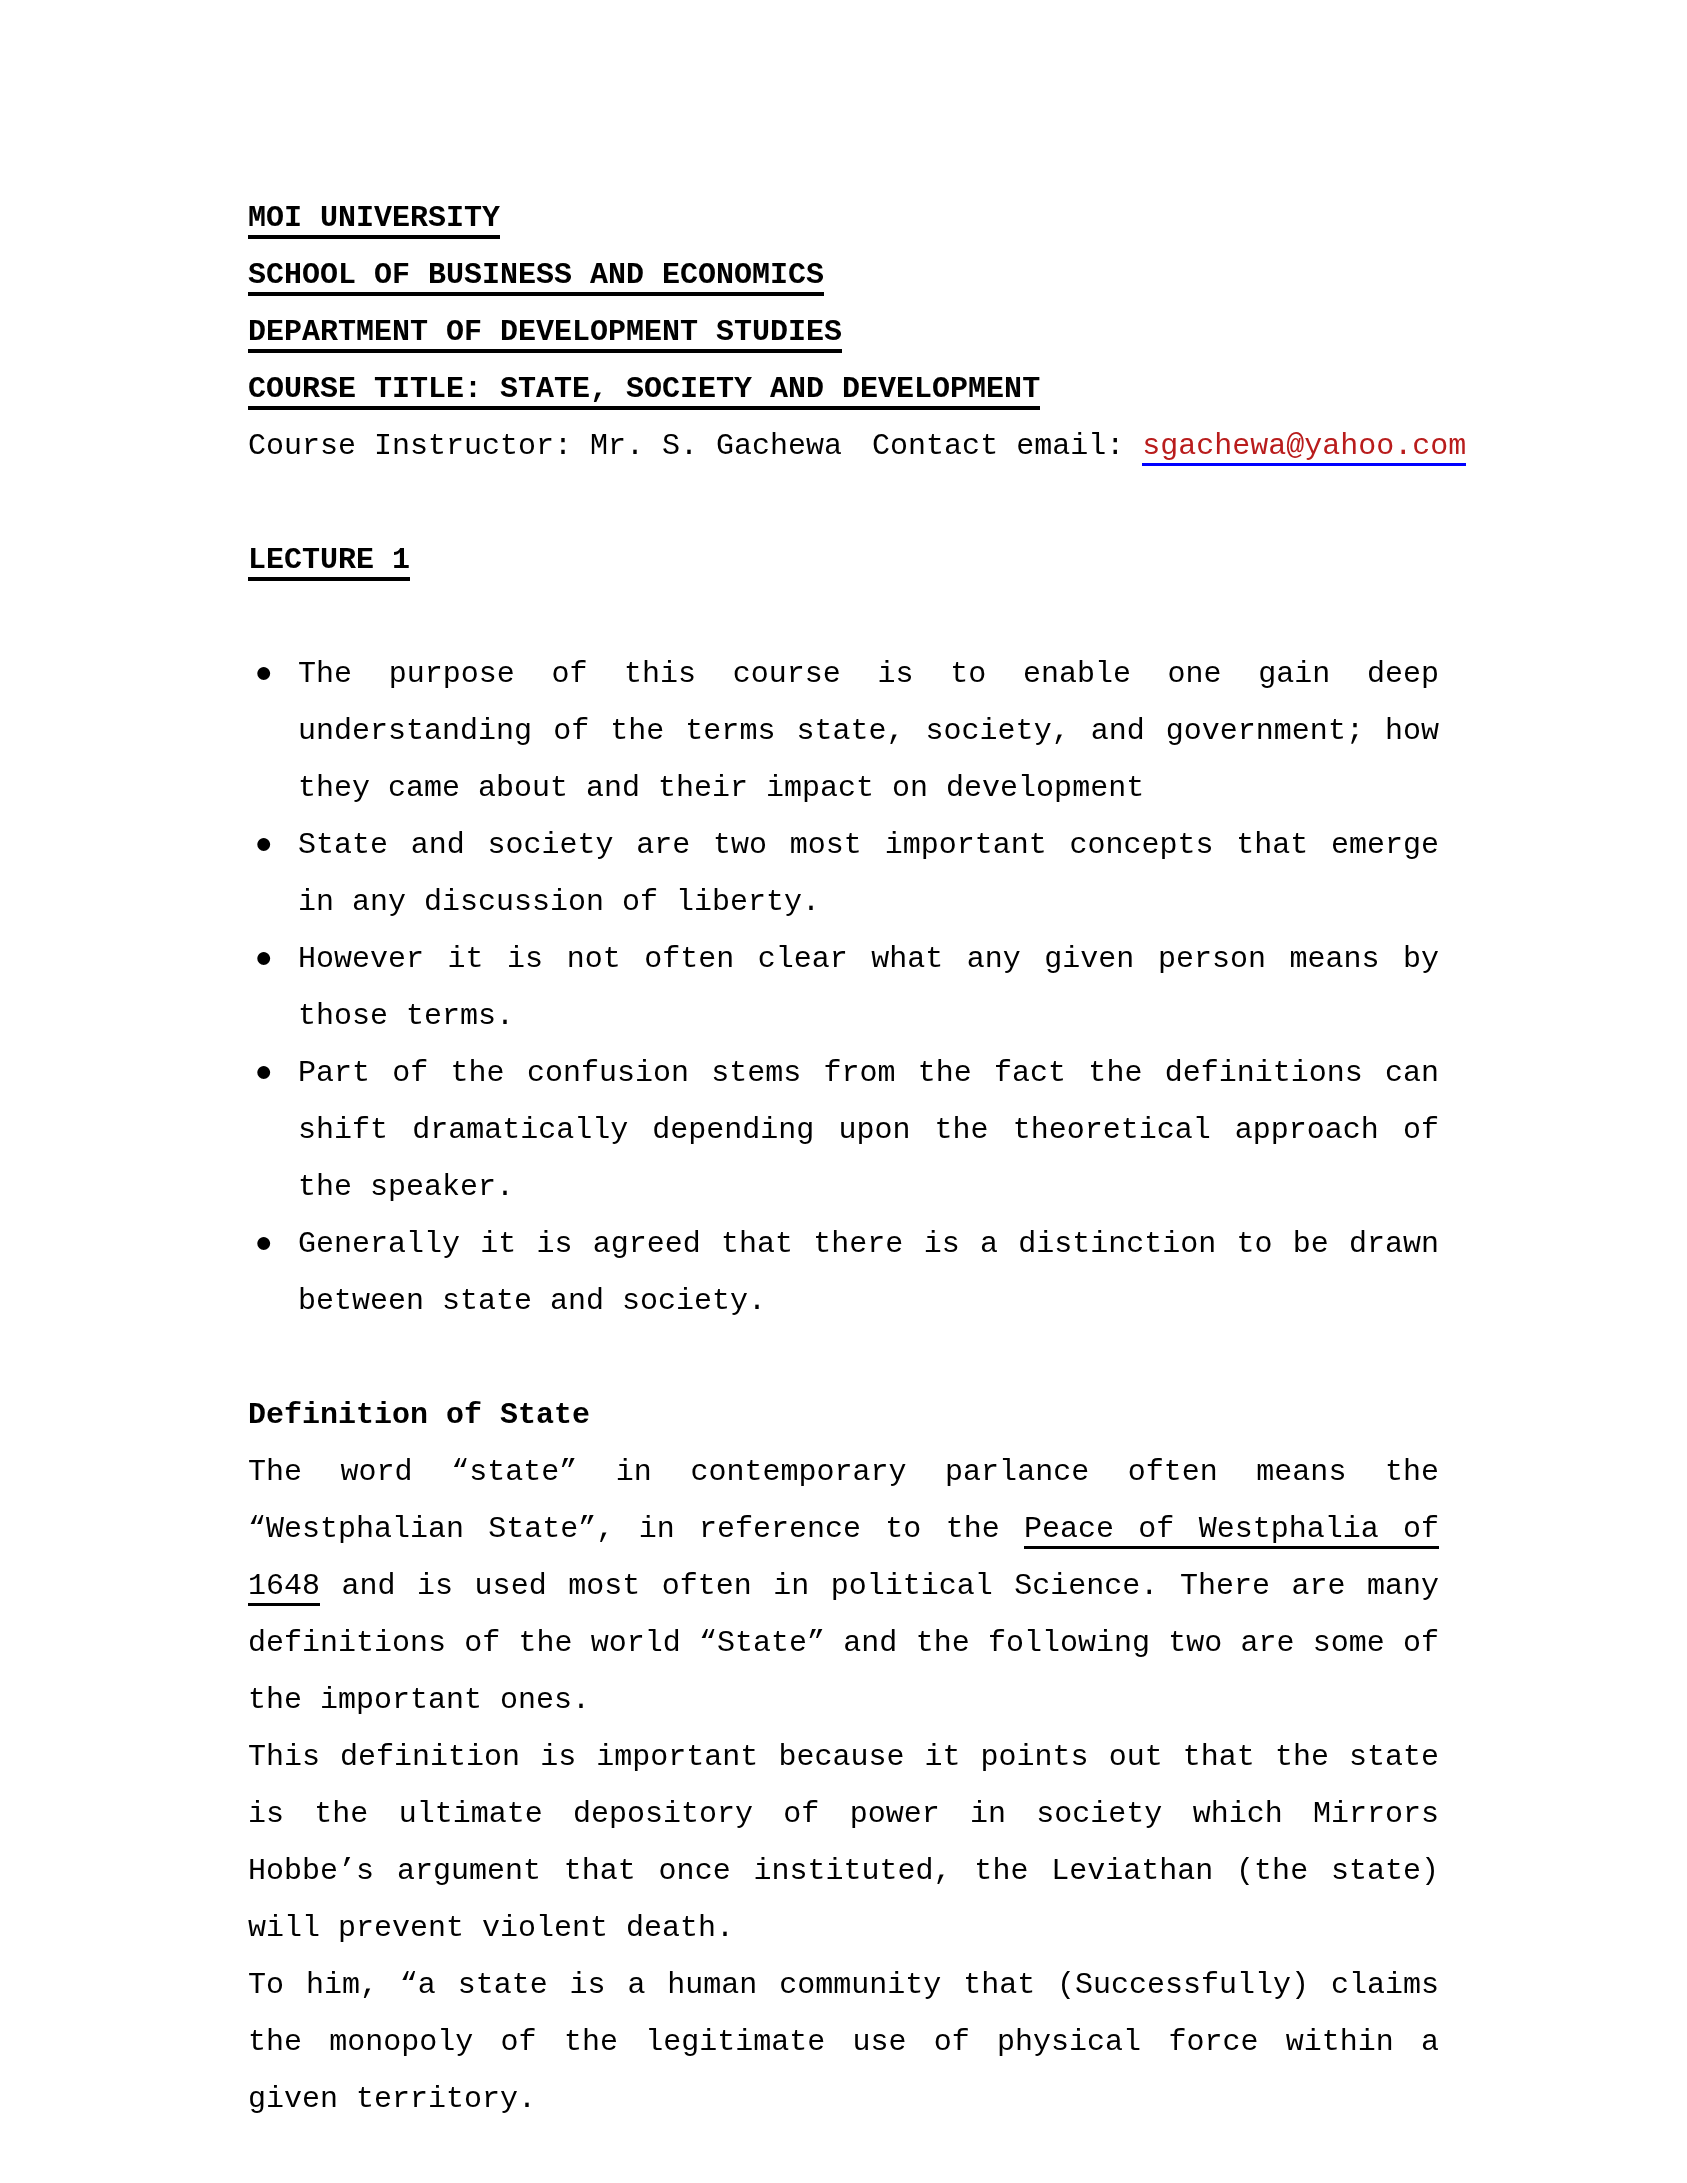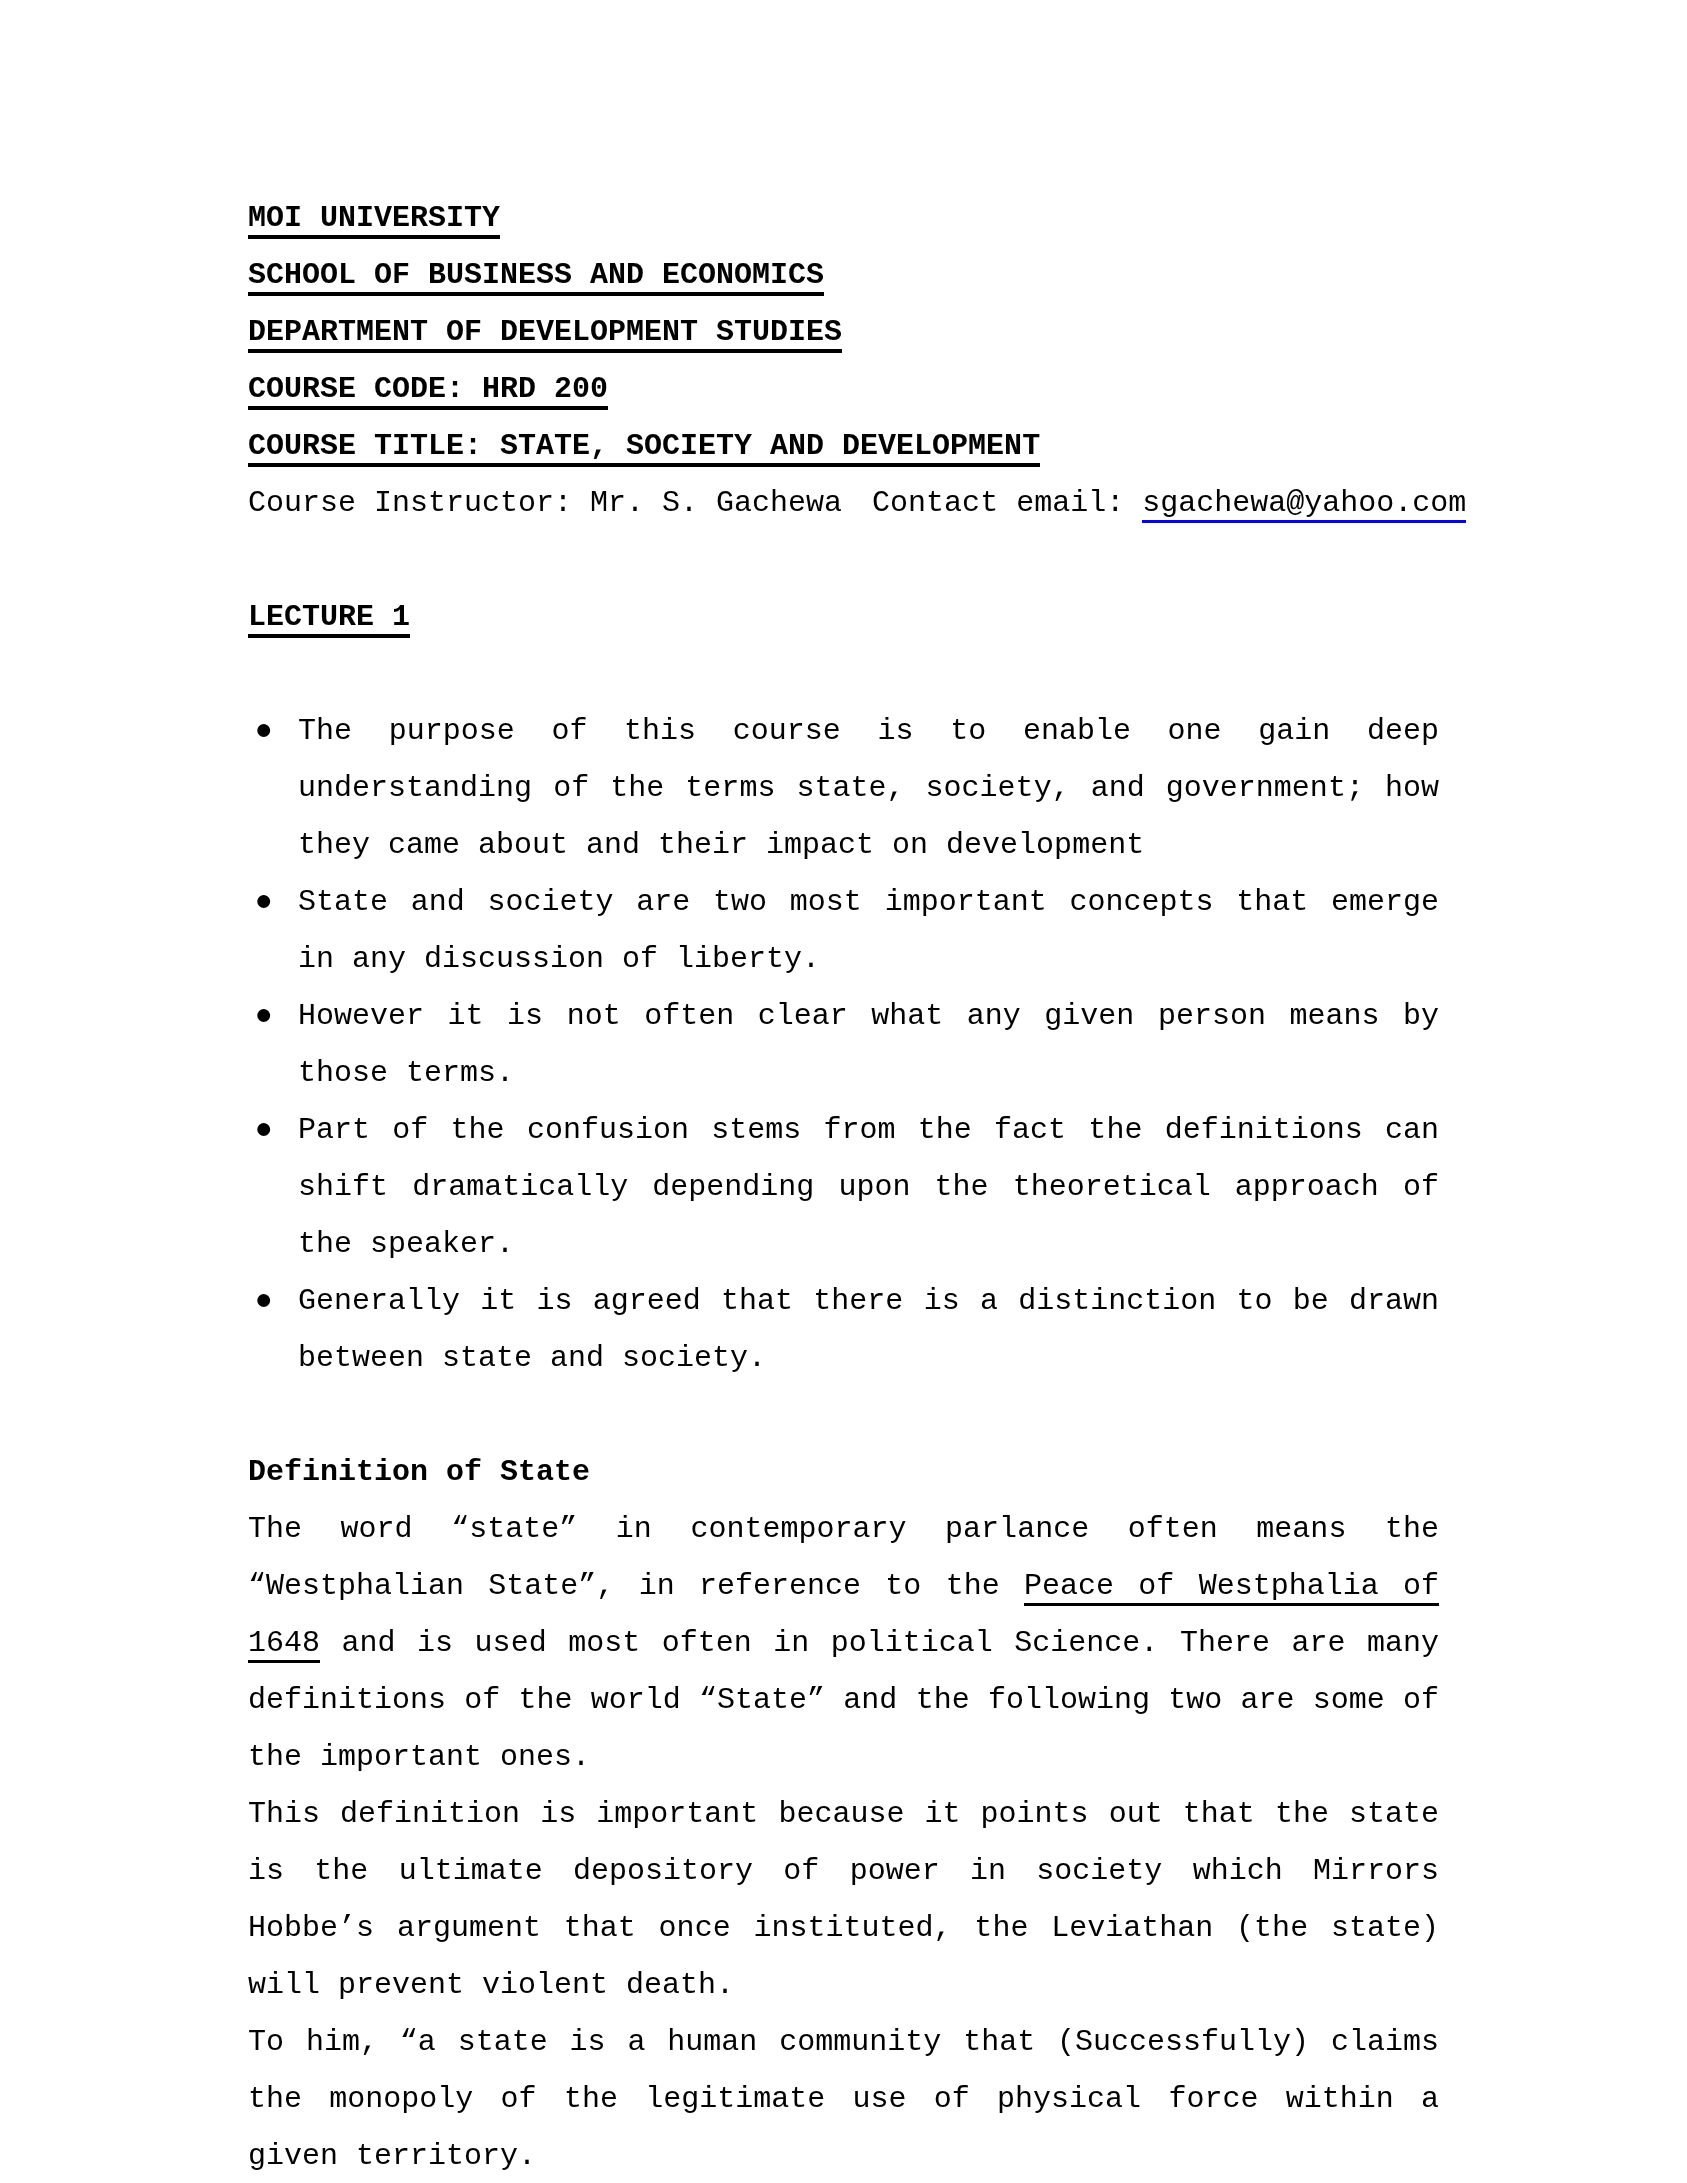--- a/index.html
+++ b/index.html
@@ -20,21 +20,21 @@
     padding: 190px 248px 0 248px;
     overflow: hidden;
   }
   .line { white-space: nowrap; }
   .bold { font-weight: bold; }
   
   .u-thick { border-bottom: 4px solid #000000; }
   
   .u-inline { border-bottom: 3.3px solid #000000; }
   .email-link {
-    color: #000000;
+    color: #b91c1c;
     border-bottom: 3.3px solid #0000ff;
     text-decoration: none;
     cursor: pointer;
   }
   .tab-gap { display: inline-block; width: 30px; }
   .blank-line { height: 57px; }
   .para { text-align: justify; margin: 0; }
   ul.bullets {
     list-style: none;
     margin: 0;
@@ -65,23 +65,20 @@
   </div>
 
   <div class="line">
     <span class="bold u-thick">SCHOOL OF BUSINESS AND ECONOMICS</span>
   </div>
 
   <div class="line">
     <span class="bold u-thick">DEPARTMENT OF DEVELOPMENT STUDIES</span>
   </div>
 
-  <div class="line">
-    <span class="bold u-thick">COURSE CODE: HRD 200</span>
-  </div>
 
   <div class="line">
     <span class="bold u-thick">COURSE TITLE: STATE, SOCIETY AND DEVELOPMENT</span>
   </div>
 
   <div class="line">
     <span>Course Instructor: Mr. S. Gachewa</span><span class="tab-gap"></span><span>Contact email:</span>
     <a class="email-link">sgachewa@yahoo.com</a>
   </div>
 

